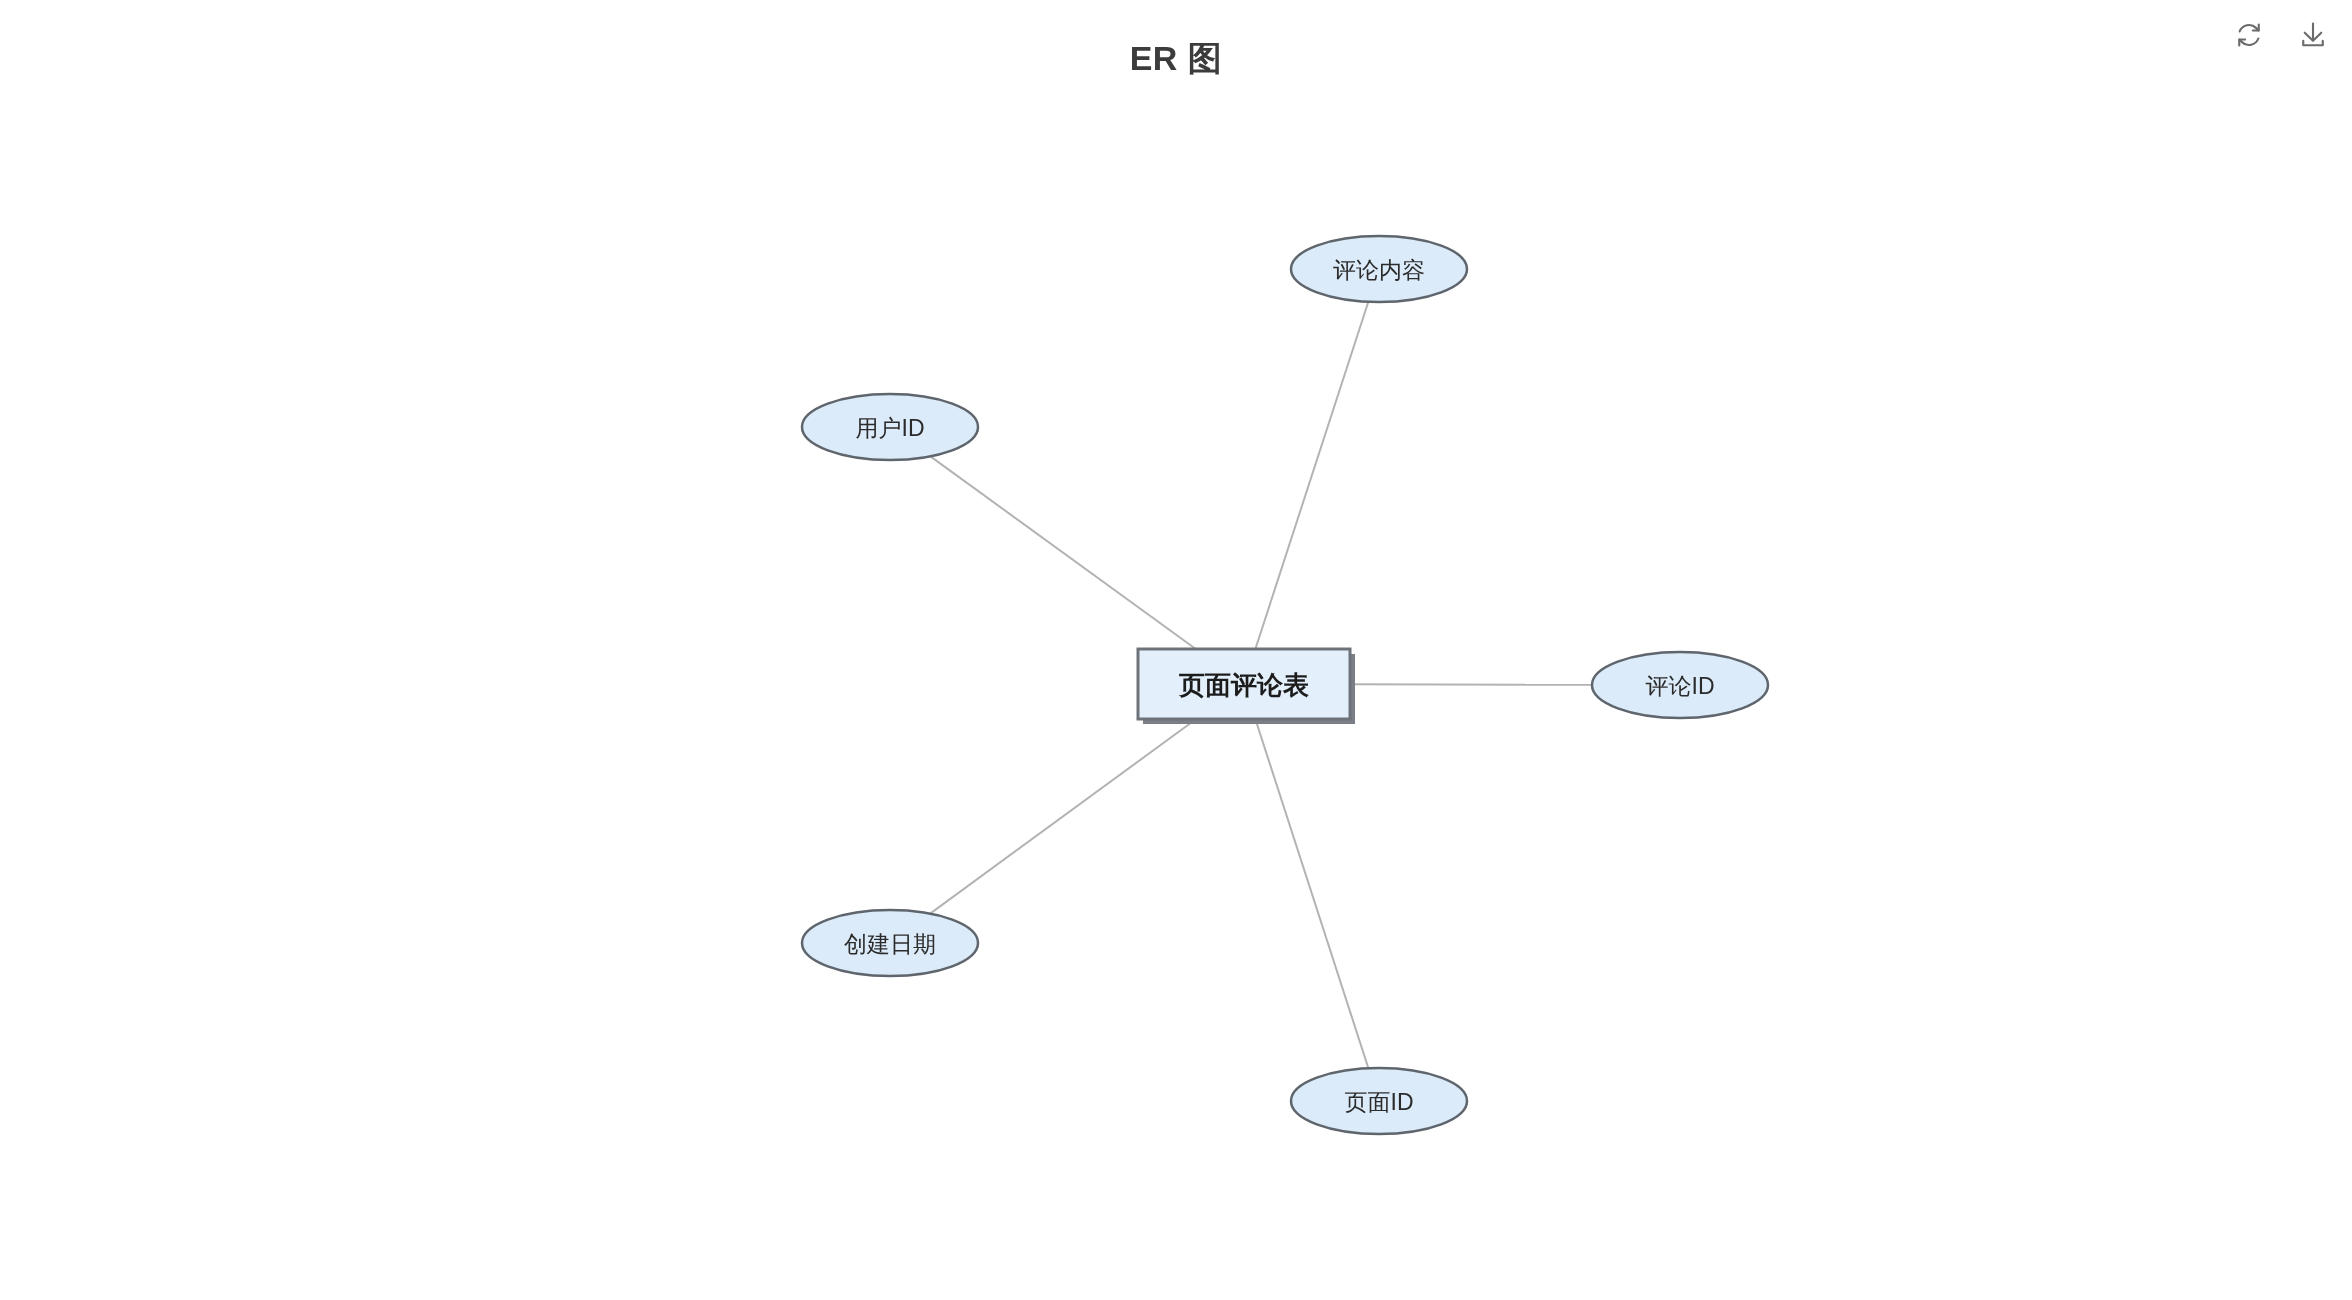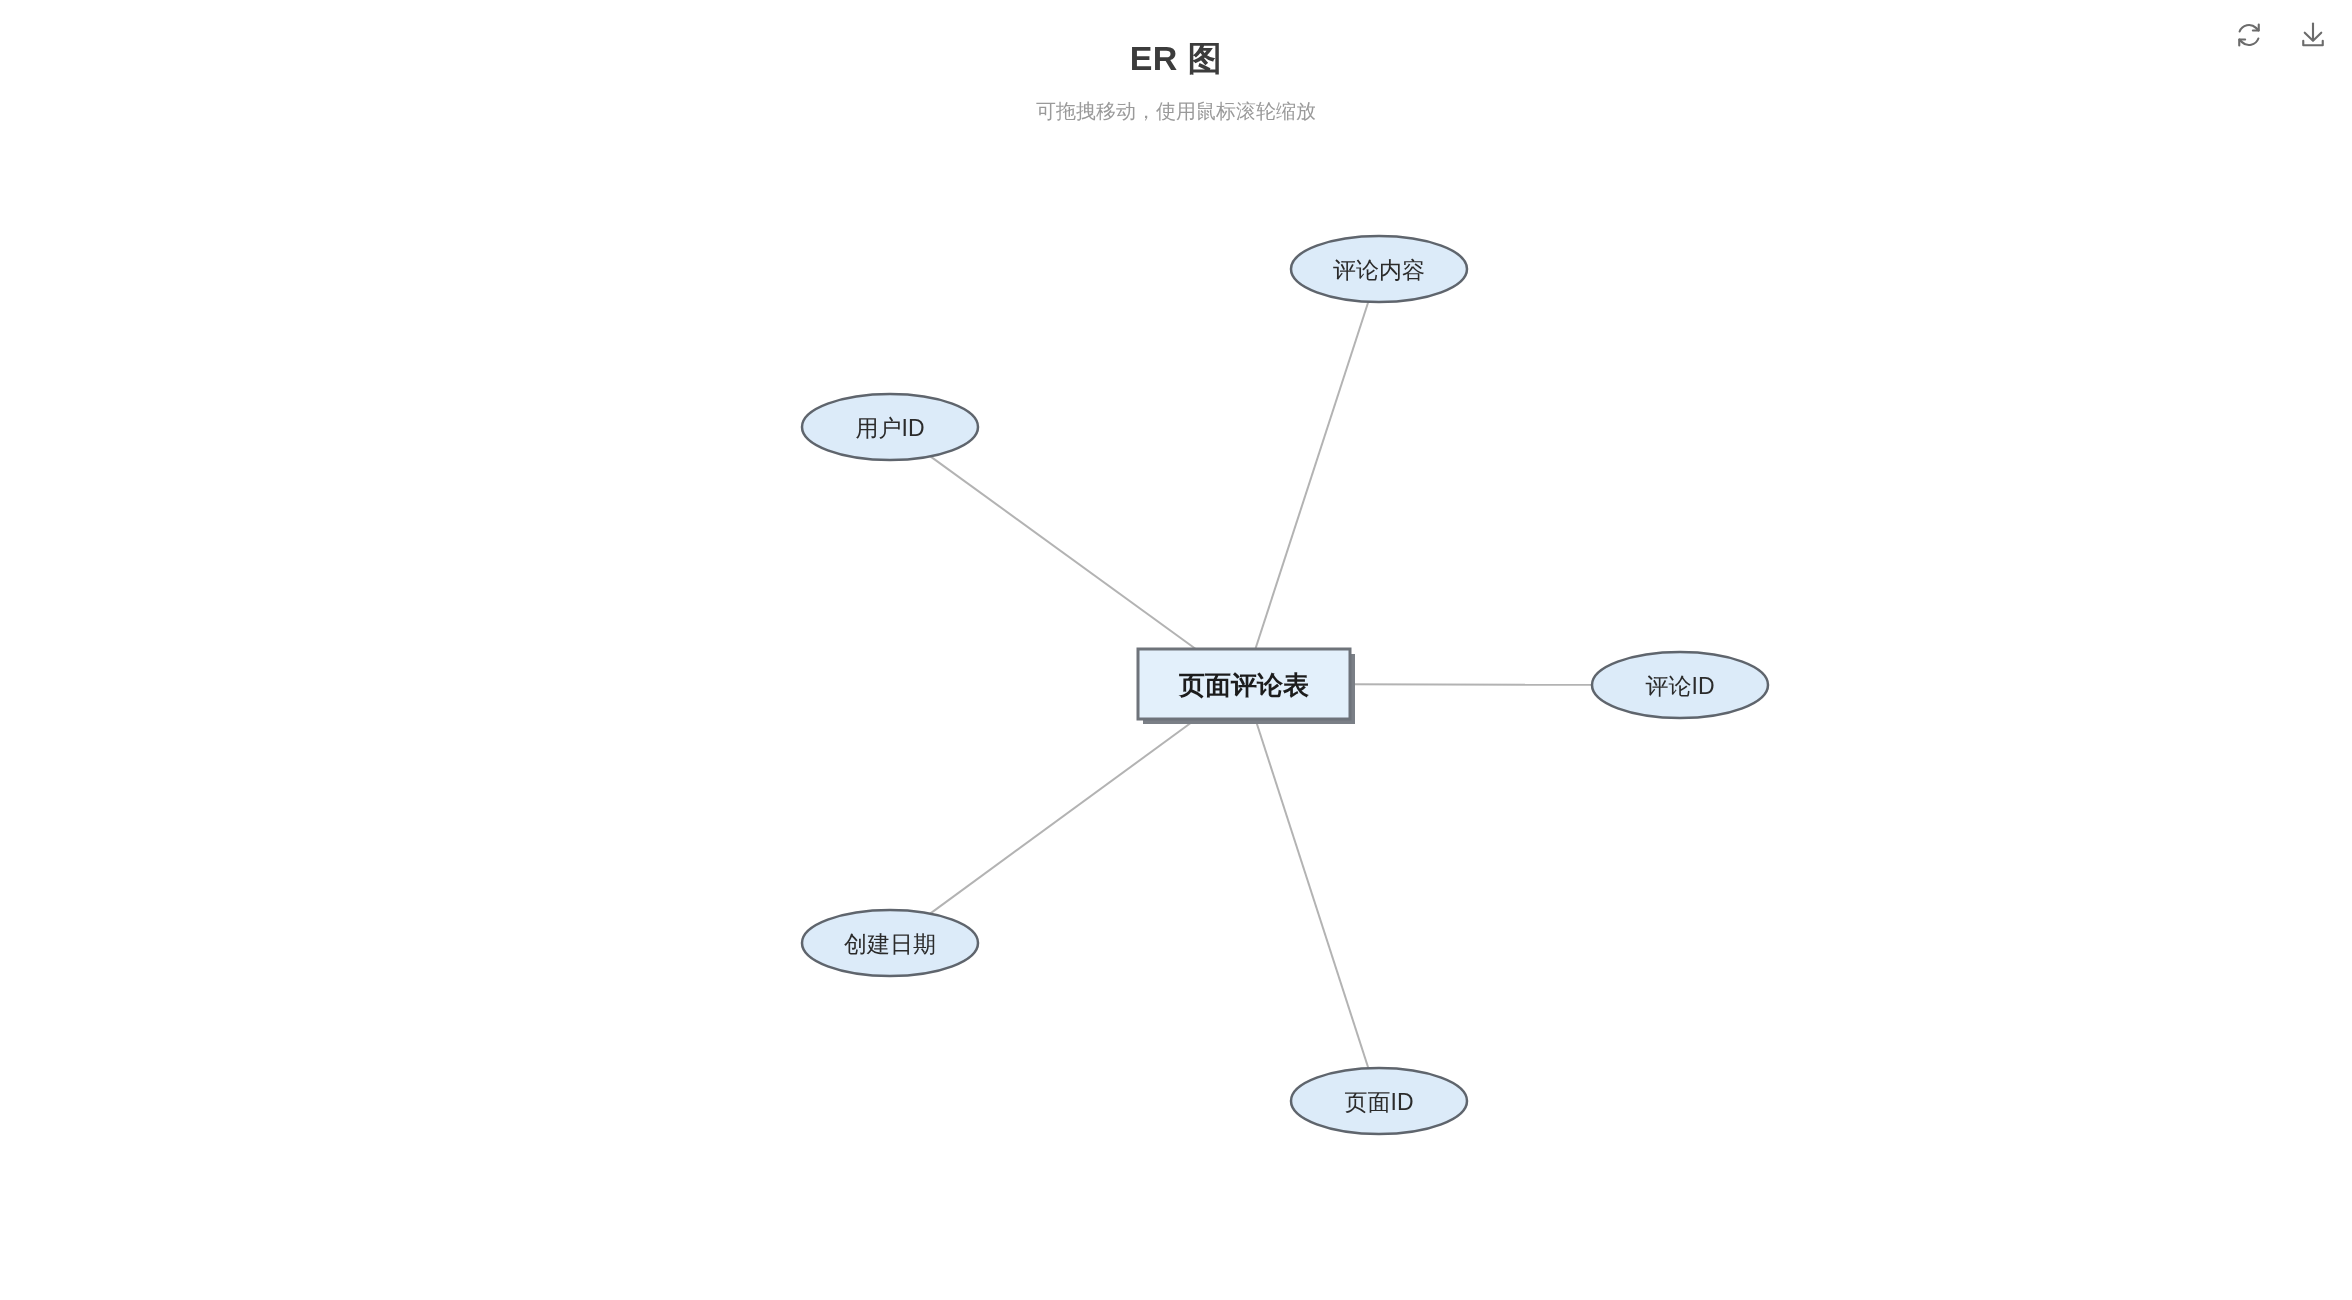--- a/index.html
+++ b/index.html
@@ -119,21 +119,20 @@
     fill: #2b2b2b;
     text-anchor: middle;
     dominant-baseline: central;
   }
 </style>
 </head>
 <body>
 
 <div class="page-header">
   <div class="page-title">ER 图</div>
-  <div class="page-subtitle">可拖拽移动，使用鼠标滚轮缩放</div>
 </div>
 
 <div class="toolbar">
   <button class="tool-btn">
     <span>
       <svg width="30" height="30" viewBox="0 0 24 24" fill="none" stroke="#6b6b6b" stroke-width="1.7" stroke-linecap="round" stroke-linejoin="round">
         <path d="M4.5 9.2a8 8 0 0 1 13.1-2.9l2 2"></path>
         <path d="M19.5 14.8a8 8 0 0 1-13.1 2.9l-2-2"></path>
         <polyline points="19.8 3.6 19.8 8.4 15.1 8.4"></polyline>
         <polyline points="4.2 20.4 4.2 15.6 8.9 15.6"></polyline>

